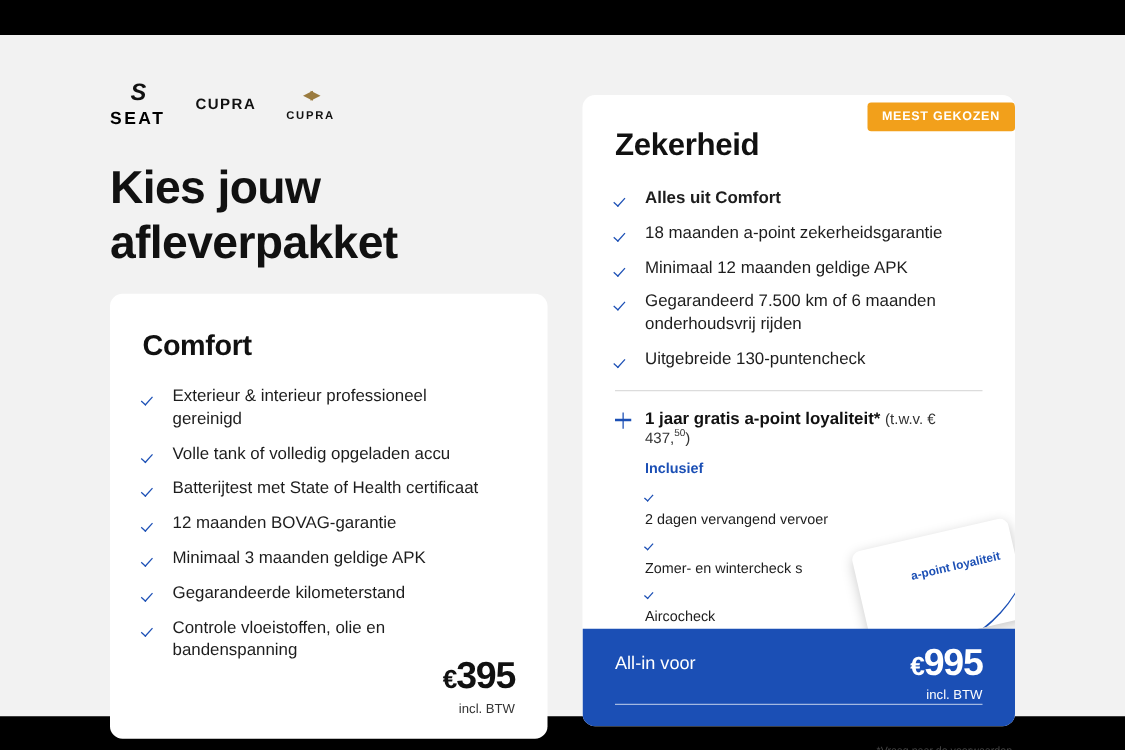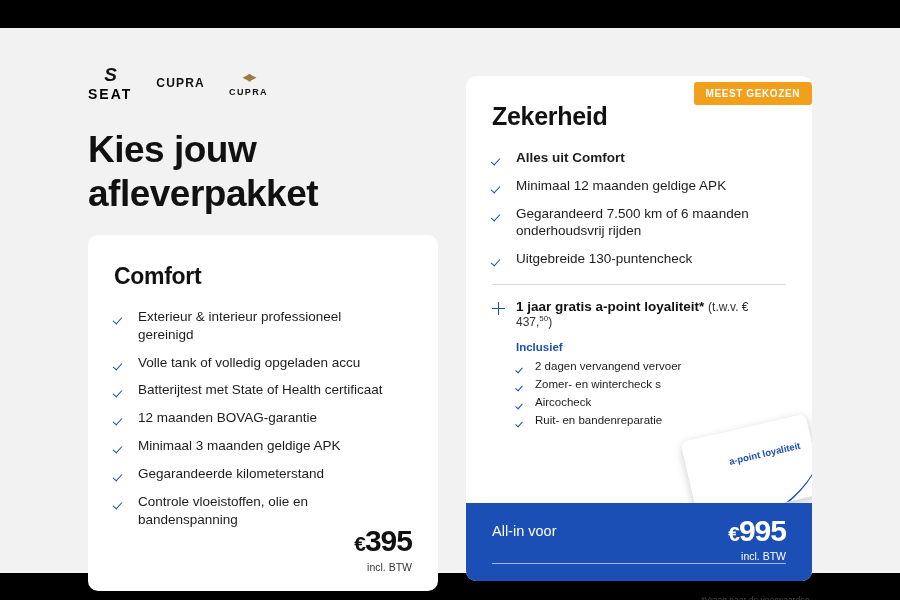--- a/index.html
+++ b/index.html
@@ -179,20 +179,21 @@
     font-size: 11.5px;
     color: #1b4fb5;
     font-weight: bold;
     margin-bottom: 7px;
   }
   .inc-item {
     display: flex;
     align-items: flex-start;
     gap: 9px;
     margin-bottom: 5px;
+    flex-direction: column;
   }
   .inc-check {
     flex: 0 0 auto;
     width: 10px; height: 10px;
     margin-top: 3px;
     position: relative;
   }
   .inc-check::before {
     content: "";
     position: absolute;
@@ -336,20 +337,24 @@
 
     <div class="card-zeker">
       <div class="badge">MEEST GEKOZEN</div>
 
       <div class="zeker-body">
         <div class="zeker-title">Zekerheid</div>
         <ul class="feature-list" style="margin-top:0">
           <li class="feature">
             <span class="check"></span>
             <span class="feature-text bold">Alles uit Comfort</span>
+          </li>
+          <li class="feature">
+            <span class="check"></span>
+            <span class="feature-text">18 maanden a-point zekerheidsgarantie</span>
           </li>
           <li class="feature">
             <span class="check"></span>
             <span class="feature-text">Minimaal 12 maanden geldige APK</span>
           </li>
           <li class="feature">
             <span class="check"></span>
             <span class="feature-text">Gegarandeerd 7.500 km of 6 maanden onderhoudsvrij rijden</span>
           </li>
           <li class="feature">

